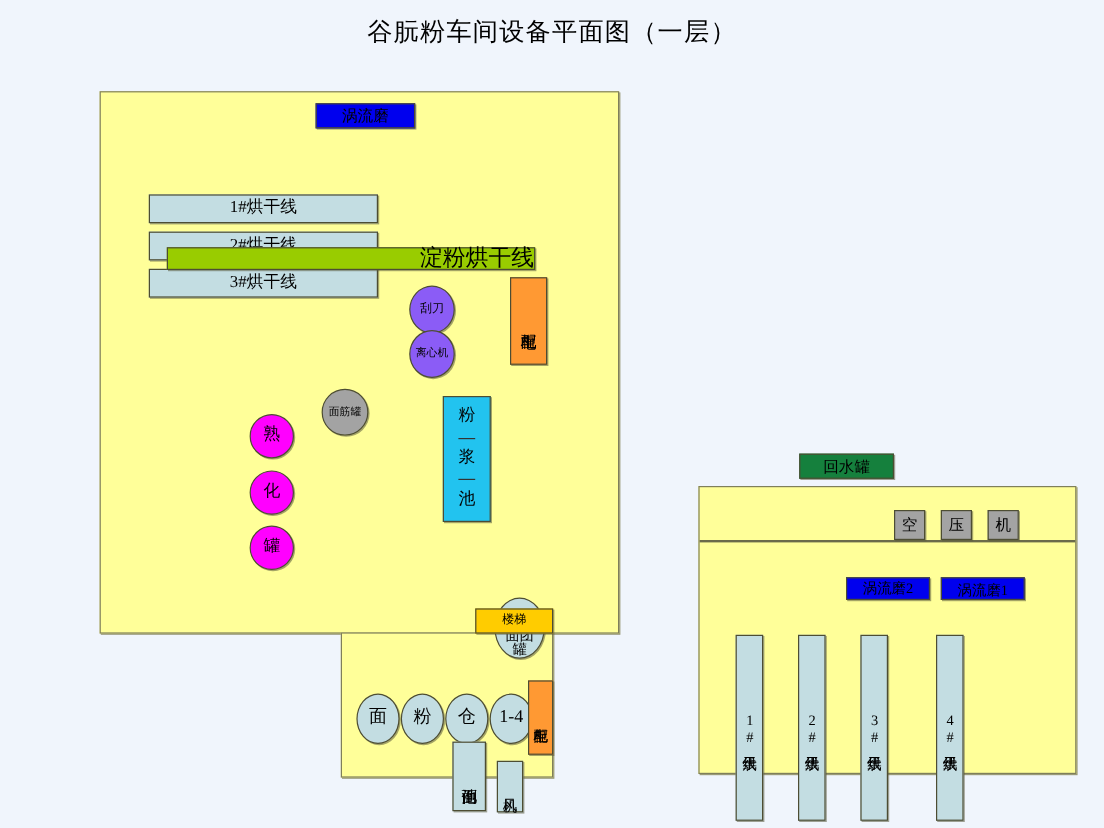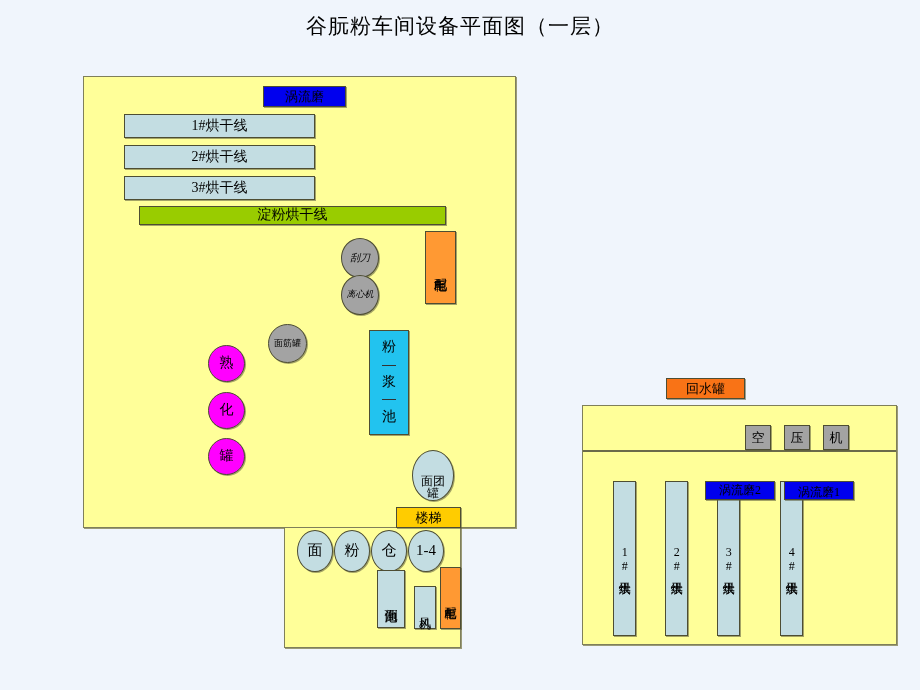--- a/index.html
+++ b/index.html
@@ -33,29 +33,29 @@
 
   
   .box{
     border:1px solid #4d4d33;
     display:flex;align-items:center;justify-content:center;
     text-align:center;
     font-family:"Liberation Serif","DejaVu Serif",serif;
     color:#000;line-height:1.05;
     box-shadow:1px 1px 0 rgba(90,90,60,.55);
   }
-  .lightblue{background:#c3dde2;}
+  .lightblue{background:#c3dde2;margin-top:48px;}
   .green{background:#99cc00;}
   .blue{background:#0000ee;color:#000;}
   .cyan{background:#22c3ef;}
   .orange{background:#ff9933;}
   .gold{background:#ffcc00;}
-  .red{background:#f97316;text-align:right;}
+  .red{background:#15803d;text-align:right;}
   .brightgreen{background:#a3a3a3;}
-  .yellow{background:#a3a3a3;font-style:italic;}
+  .yellow{background:#8b5cf6;}
   .magenta{background:#ff00ff;}
 
   .ellipse{border-radius:50%;}
   .vtext{
     writing-mode:vertical-rl;
     text-orientation:upright;
     white-space:nowrap;
   }
   .stack{
     display:flex;flex-direction:column;
@@ -89,21 +89,21 @@
   </div>
 
   <div class="abs box lightblue" style="left:124px;top:145px;width:191px;height:24px;font-size:14px;">
     <span>2#烘干线</span>
   </div>
 
   <div class="abs box lightblue" style="left:124px;top:176px;width:191px;height:24px;font-size:14px;">
     <span>3#烘干线</span>
   </div>
 
-  <div class="abs box green" style="left:139px;top:206px;width:307px;height:19px;font-size:14px;">
+  <div class="abs box green" style="left:139px;top:206px;width:307px;height:19px;font-size:19px;justify-content:flex-end;">
     <span>淀粉烘干线</span>
   </div>
 
   <div class="abs box orange stack" style="left:425px;top:231px;width:31px;height:73px;font-size:13px;">
     <span style="writing-mode:vertical-rl;text-orientation:upright;">配电柜</span>
   </div>
 
   <div class="abs box yellow ellipse" style="left:341px;top:238px;width:38px;height:40px;font-size:10px;">
     <span>刮刀</span>
   </div>
@@ -135,21 +135,21 @@
     </div>
     <div>
       <span>池</span>
     </div>
   </div>
 
   <div class="abs box lightblue ellipse" style="left:412px;top:450px;width:42px;height:51px;font-size:12px;align-items:flex-end;">
     <span style="display:block;width:26px;line-height:1.05;">面团罐</span>
   </div>
 
-  <div class="abs box gold" style="left:396px;top:507px;width:65px;height:21px;font-size:13px;">
+  <div class="abs box gold" style="left:396px;top:507px;width:65px;height:21px;font-size:10px;">
     <span>楼梯</span>
   </div>
 
   <div class="abs box lightblue ellipse" style="left:297px;top:530px;width:36px;height:42px;font-size:15px;">
     <span>面</span>
   </div>
   <div class="abs box lightblue ellipse" style="left:334px;top:530px;width:36px;height:42px;font-size:15px;">
     <span>粉</span>
   </div>
   <div class="abs box lightblue ellipse" style="left:371px;top:530px;width:36px;height:42px;font-size:15px;">

